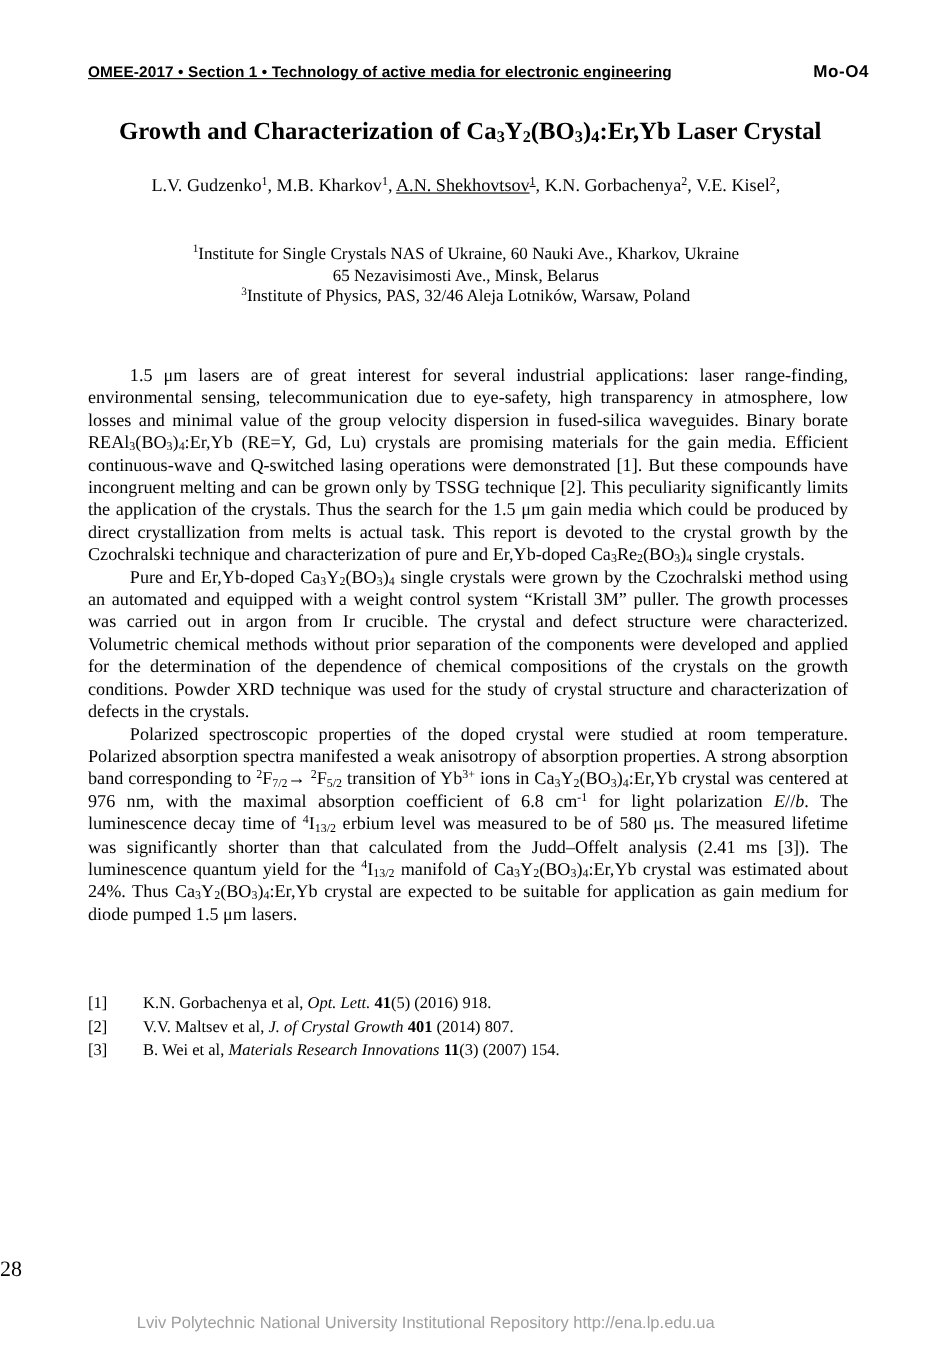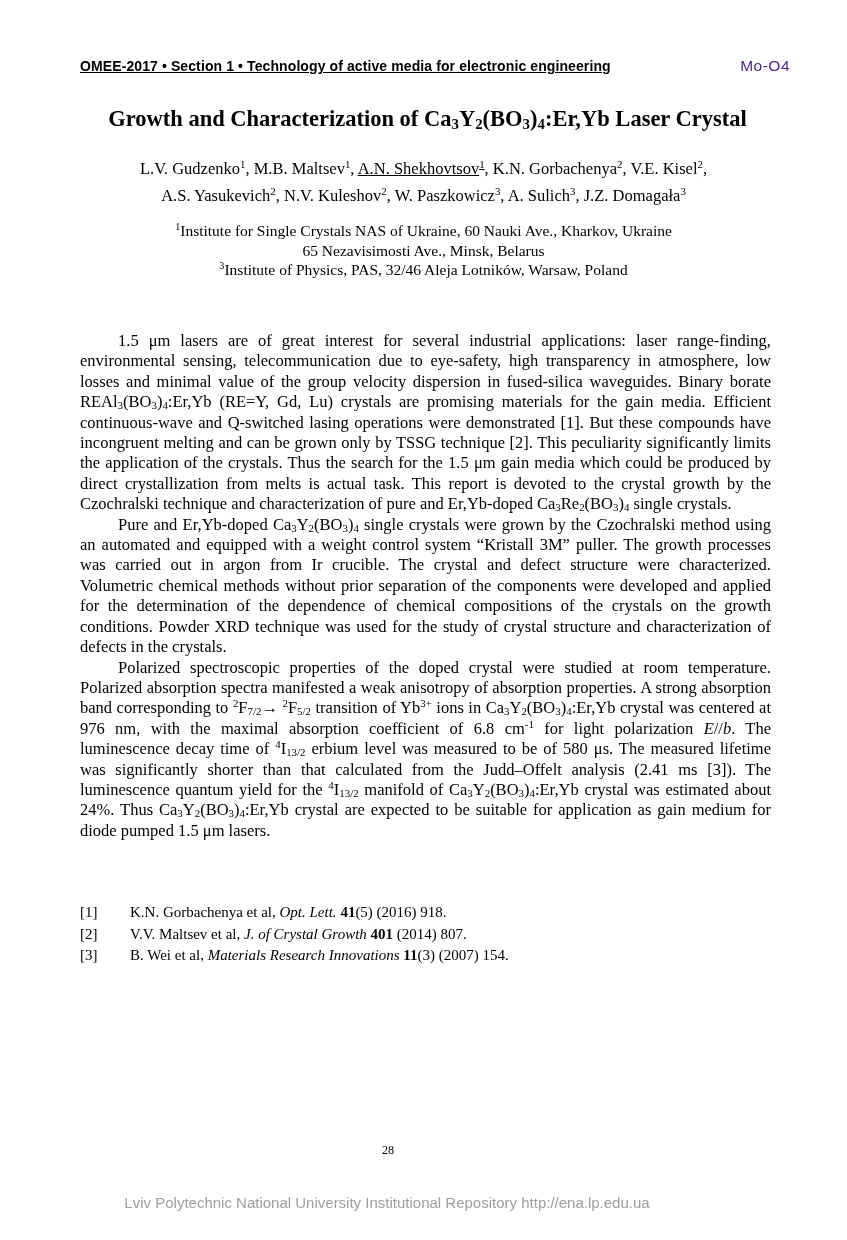--- a/index.html
+++ b/index.html
@@ -2,35 +2,35 @@
 <html><head>
 <meta charset="utf-8">
 <style>
   html,body{margin:0;padding:0;background:#ffffff;}
   .page{position:relative;width:847px;height:1240px;background:#ffffff;overflow:hidden;
         font-family:"Liberation Serif","DejaVu Serif",serif;color:#000;}
   .header{position:absolute;top:57px;left:80px;width:710px;display:flex;
           justify-content:space-between;align-items:baseline;
           font-family:"Liberation Sans","DejaVu Sans",sans-serif;}
   .header-left{color:#000000;font-weight:bold;font-size:14px;text-decoration:underline;letter-spacing:0.1px;}
-  .header-right{color:#4c1d95;font-weight:normal;font-size:15.5px;letter-spacing:0.5px;}
+  .header-right{color:#000000;font-weight:bold;font-size:15.5px;letter-spacing:0.5px;}
   .title{position:absolute;top:102px;left:40px;width:767px;margin:4px;text-align:center;
          font-size:22.5px;font-weight:bold;}
   .authors{position:absolute;top:155px;left:60px;width:727px;text-align:center;
            font-size:16.5px;line-height:27px;}
   .affiliations{position:absolute;top:221px;left:60px;width:727px;text-align:center;
                 font-size:15.5px;line-height:19.5px;}
   .body{position:absolute;top:331px;left:80px;width:691px;font-size:16.5px;
         line-height:20.4px;text-align:justify;}
   .body p{margin:0;text-indent:38px;}
   .references{position:absolute;top:902px;left:80px;width:691px;font-size:15px;line-height:21.6px;}
   .ref{display:flex;}
   .ref-label{flex:0 0 50px;}
   .ref-text{flex:1 1 auto;}
-  .page-number{position:absolute;top:1143px;left:0;width:776px;text-align:center;font-size:12px;}
+  .page-number{position:absolute;top:1143px;left:0;width:776px;text-align:left;font-size:20px;}
   .footer{position:absolute;top:1194px;left:0;width:774px;text-align:center;
           font-family:"Liberation Sans","DejaVu Sans",sans-serif;font-size:15px;color:#9e9e9e;}
   
   .s-sup{font-size:66%;line-height:0;position:relative;top:-0.55em;}
   .s-sub{font-size:66%;line-height:0;position:relative;top:0.18em;}
   .s-i{font-style:italic;}
   .s-b{font-weight:bold;margin-top:33px;}
   .s-u{text-decoration:underline;}
 </style>
 </head>
@@ -39,22 +39,21 @@
 <div class="page">
 
   <div class="header">
     <span class="header-left">OMEE-2017 • Section 1 • Technology of active media for electronic engineering</span>
     <span class="header-right">Mo-O4</span>
   </div>
 
   <h1 class="title"><span>Growth and Characterization of Ca</span><span class="s-sub">3</span><span>Y</span><span class="s-sub">2</span><span>(BO</span><span class="s-sub">3</span><span>)</span><span class="s-sub">4</span><span>:Er,Yb Laser Crystal</span></h1>
 
   <div class="authors">
-    <div><span>L.V. Gudzenko</span><span class="s-sup">1</span><span>, M.B. Maltsev</span><span class="s-sup">1</span><span>, </span><span class="s-u">A.N. Shekhovtsov</span><span class="s-sup s-u">1</span><span class="s-u">,</span><span> K.N. Gorbachenya</span><span class="s-sup">2</span><span>, V.E. Kisel</span><span class="s-sup">2</span><span>,</span></div>
-    <div><span>A.S. Yasukevich</span><span class="s-sup">2</span><span>, N.V. Kuleshov</span><span class="s-sup">2</span><span>, W. Paszkowicz</span><span class="s-sup">3</span><span>, A. Sulich</span><span class="s-sup">3</span><span>, J.Z. Domagała</span><span class="s-sup">3</span></div>
+    <div><span>L.V. Gudzenko</span><span class="s-sup">1</span><span>, M.B. Kharkov</span><span class="s-sup">1</span><span>, </span><span class="s-u">A.N. Shekhovtsov</span><span class="s-sup s-u">1</span><span class="s-u">,</span><span> K.N. Gorbachenya</span><span class="s-sup">2</span><span>, V.E. Kisel</span><span class="s-sup">2</span><span>,</span></div>
   </div>
 
   <div class="affiliations">
     <div><span class="s-sup">1</span><span>Institute for Single Crystals NAS of Ukraine, 60 Nauki Ave., Kharkov, Ukraine</span></div>
     <div><span>65 Nezavisimosti Ave., Minsk, Belarus</span></div>
     <div><span class="s-sup">3</span><span>Institute of Physics, PAS, 32/46 Aleja Lotników, Warsaw, Poland</span></div>
   </div>
 
   <div class="body">
     <p><span>1.5 μm lasers are of great interest for several industrial applications: laser range-finding, environmental sensing, telecommunication due to eye-safety, high transparency in atmosphere, low losses and minimal value of the group velocity dispersion in fused-silica waveguides. Binary borate REAl</span><span class="s-sub">3</span><span>(BO</span><span class="s-sub">3</span><span>)</span><span class="s-sub">4</span><span>:Er,Yb (RE=Y, Gd, Lu) crystals are promising materials for the gain media. Efficient continuous-wave and Q-switched lasing operations were demonstrated [1]. But these compounds have incongruent melting and can be grown only by TSSG technique [2]. This peculiarity significantly limits the application of the crystals. Thus the search for the 1.5 μm gain media which could be produced by direct crystallization from melts is actual task. This report is devoted to the crystal growth by the Czochralski technique and characterization of pure and Er,Yb-doped Ca</span><span class="s-sub">3</span><span>Re</span><span class="s-sub">2</span><span>(BO</span><span class="s-sub">3</span><span>)</span><span class="s-sub">4</span><span> single crystals.</span></p>

